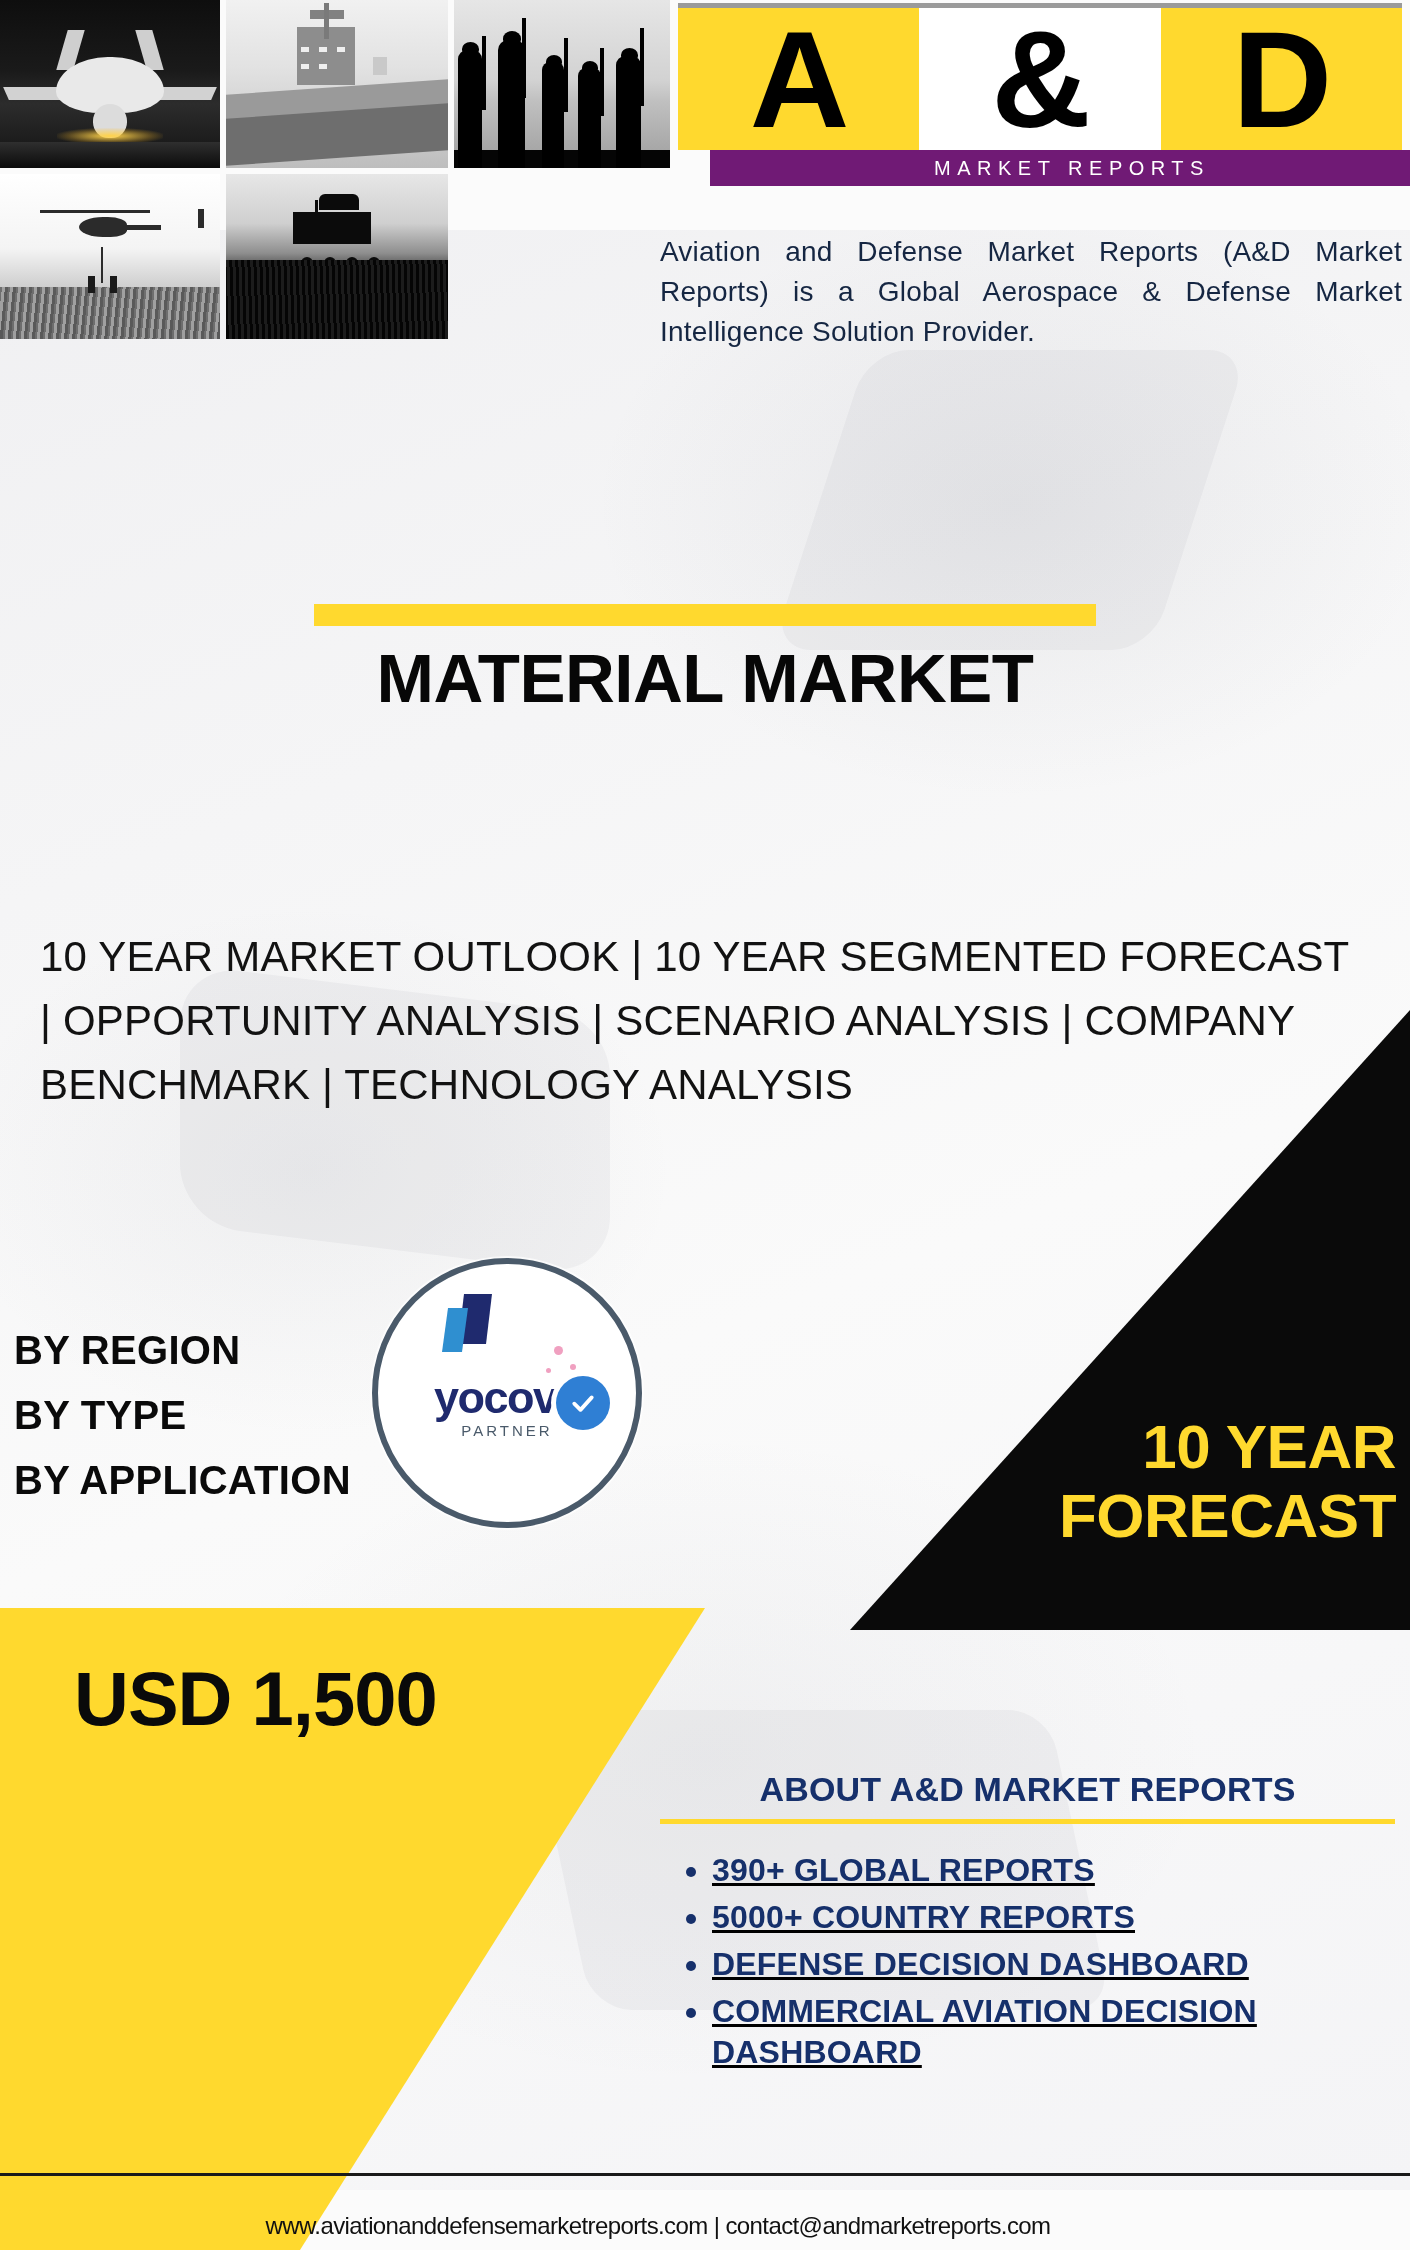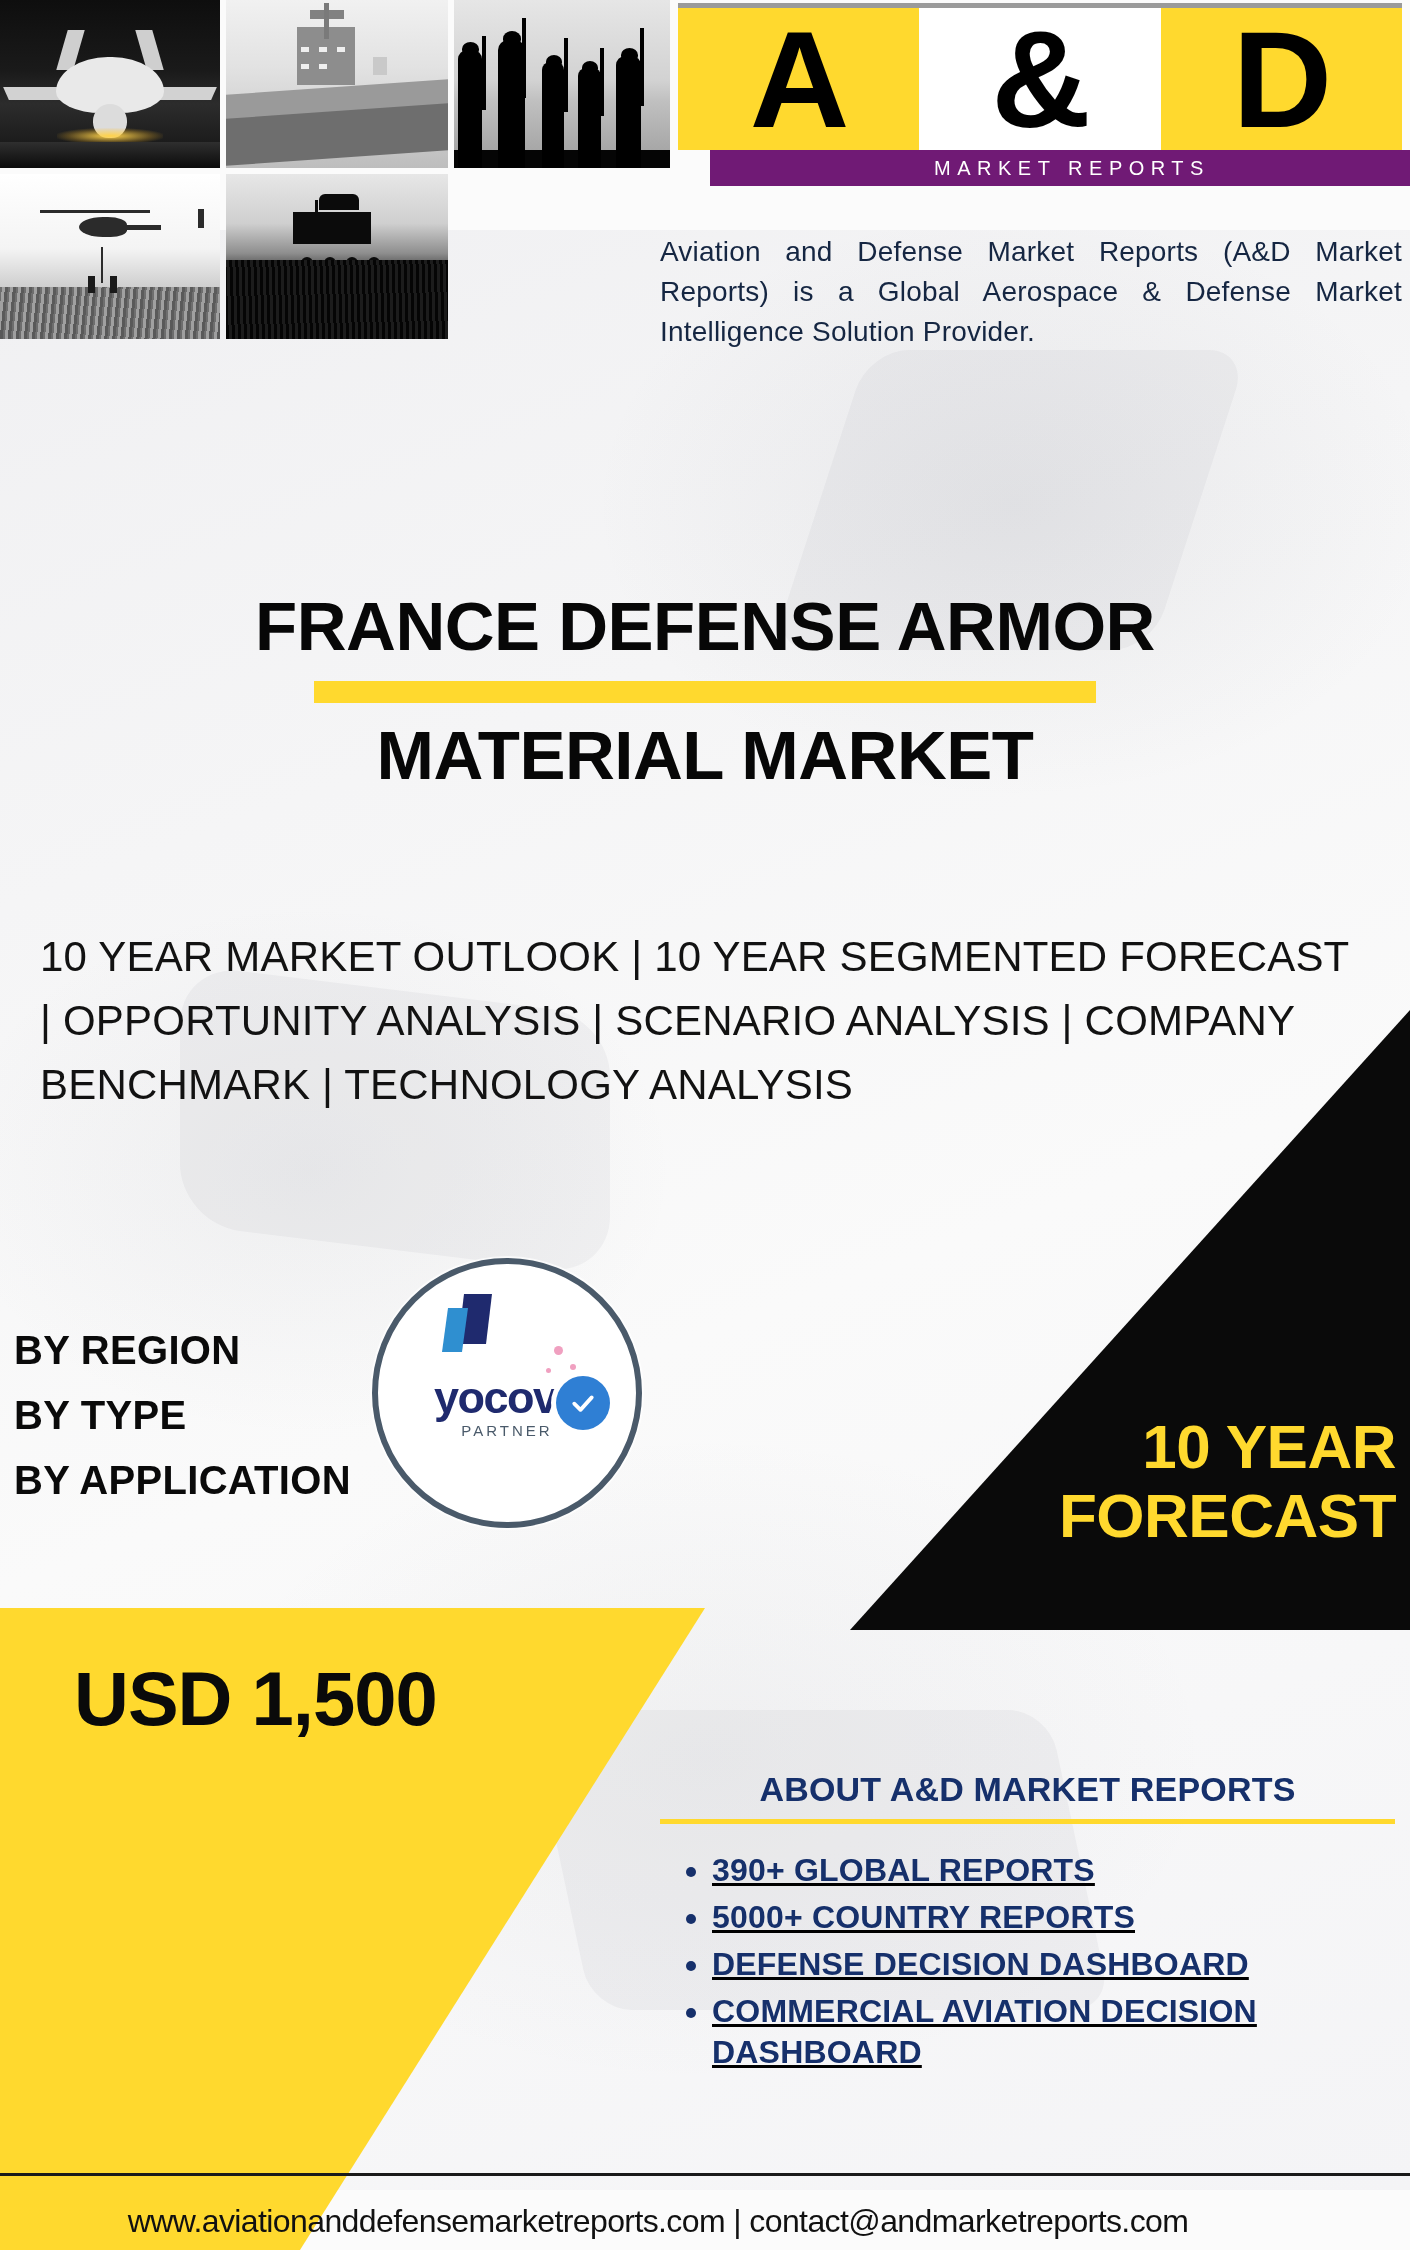--- a/index.html
+++ b/index.html
@@ -189,21 +189,21 @@
     margin:26px 0 0 0;padding-left:52px;list-style:disc;text-decoration:underline;
   }
   .about li{
     font-size:32px;font-weight:700;color:#16306b;line-height:1.28;margin-bottom:6px;letter-spacing:.2px;
   }
 
   
   .footer-rule{position:absolute;left:0;bottom:74px;width:1410px;height:3px;background:#1a1a1a;}
   .footer{
     position:absolute;left:0;bottom:10px;width:1316px;text-align:center;
-    font-size:32px;color:#111;letter-spacing:-.6px;
+    font-size:24px;color:#111;letter-spacing:-.6px;
     font-family:"Liberation Sans", sans-serif;
   }
 </style>
 </head>
 <body>
 
 <div class="poster">
 
   <div class="bg-watermark">
     <div class="wm-shape" style="left:820px;top:120px;width:380px;height:300px;transform:skewX(-18deg);border-radius:40px;"></div>
@@ -302,21 +302,20 @@
     <div class="logo-bar">
       <span>MARKET REPORTS</span>
     </div>
   </div>
 
   <div class="intro">Aviation and Defense Market Reports (A&amp;D Market Reports) is a Global Aerospace &amp; Defense Market Intelligence Solution Provider.</div>
 
   <div class="black-diag"></div>
 
   <div class="title-wrap">
-    <div class="title-line">FRANCE DEFENSE ARMOR</div>
     <div class="title-rule"></div>
     <div class="title-line">MATERIAL MARKET</div>
   </div>
 
   <div class="subtitle">10 YEAR MARKET OUTLOOK | 10 YEAR SEGMENTED FORECAST | OPPORTUNITY ANALYSIS | SCENARIO ANALYSIS | COMPANY BENCHMARK | TECHNOLOGY ANALYSIS</div>
 
   <div class="segments">
     <div>BY REGION</div>
     <div>BY TYPE</div>
     <div>BY APPLICATION</div>

